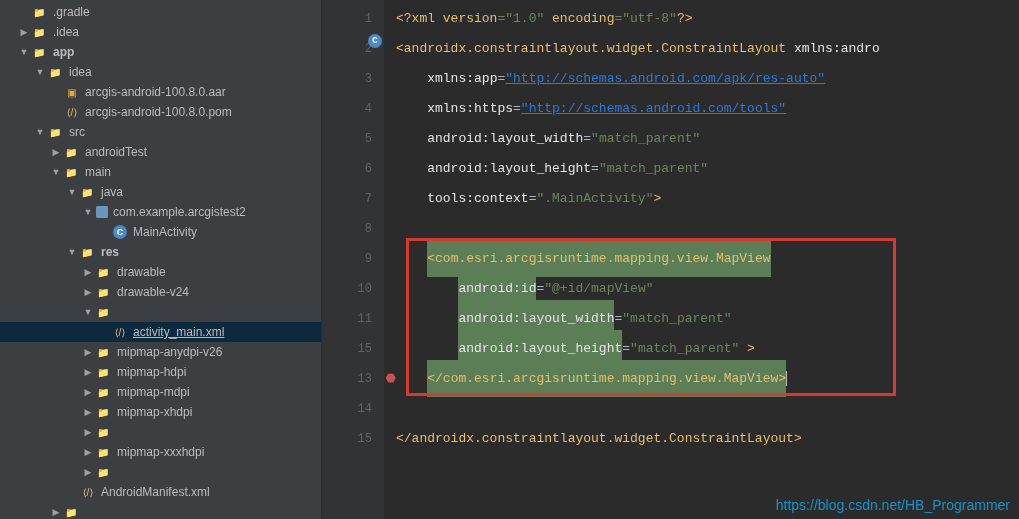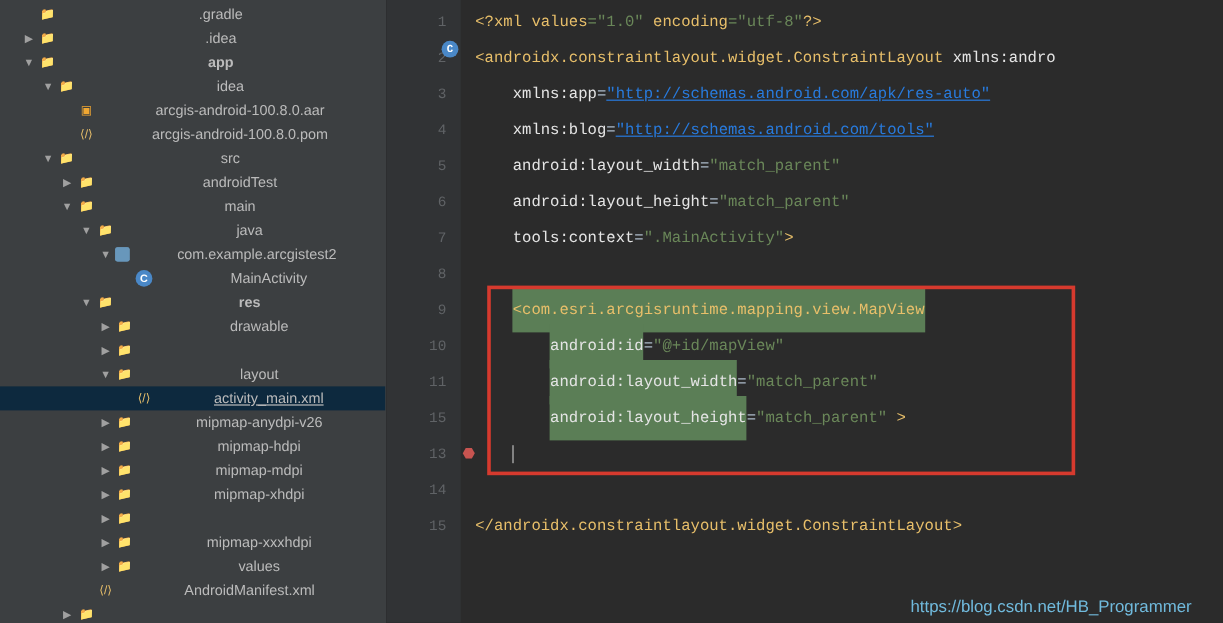--- a/index.html
+++ b/index.html
@@ -48,21 +48,21 @@
   .folder-gradle { color: #8a6d3b; }
   .module { color: #3e86a0; }
   .pkg { background: #6897bb; border-radius: 2px; width: 12px; height: 12px; }
   .xml-ic { color: #e8bf6a; }
   .c-ic {
     background: #4a88c7; color: #fff; border-radius: 50%;
     width: 14px; height: 14px; font-size: 9px; font-weight: bold;
     display: inline-flex; align-items: center; justify-content: center;
   }
   .jar-ic { color: #f0a732; }
-  .label { flex: 1; text-align: center; }
+  .label { flex: 1; }
   .bold { font-weight: bold; }
   .underline { text-decoration: underline; }
 
   .editor {
     flex: 1;
     display: flex;
     background: #2b2b2b;
     position: relative;
   }
   .gutter {
@@ -109,22 +109,22 @@
   .red-box {
     position: absolute;
     border: 3px solid #d63a2e;
     pointer-events: none;
   }
   .cursor {
     border-right: 1px solid #bbbbbb;
   }
   .watermark {
     position: absolute;
-    bottom: 6px; right: 26px;
-    color: #7dd3fc;
+    bottom: 6px; right: 9px;
+    color: #0ea5e9;
     font-family: -apple-system, 'Segoe UI', sans-serif;
     font-size: 14px;
     opacity: 0.85;
     pointer-events: none;
   }
   .err-dot{
     position:absolute;right:-12px;color:#c75450;font-size:12px;
   }
 </style>
 </head>
@@ -249,30 +249,30 @@
       <span class="label">drawable</span>
     </div>
     <div class="node">
       <span class="indent"></span>
       <span class="indent"></span>
       <span class="indent"></span>
       <span class="indent"></span>
       <span class="indent"></span>
       <span class="arrow">▶</span>
       <span class="icon folder">📁</span>
-    </div>
-    <div class="node">
-      <span class="indent"></span>
-      <span class="indent"></span>
-      <span class="indent"></span>
-      <span class="indent"></span>
-      <span class="indent"></span>
-      <span class="arrow">▼</span>
-      <span class="icon folder">📁</span>
-      <span class="label">layout</span>
+      <span class="label">drawable-v24</span>
+    </div>
+    <div class="node">
+      <span class="indent"></span>
+      <span class="indent"></span>
+      <span class="indent"></span>
+      <span class="indent"></span>
+      <span class="indent"></span>
+      <span class="arrow">▼</span>
+      <span class="icon folder">📁</span>
     </div>
     <div class="node sel">
       <span class="indent"></span>
       <span class="indent"></span>
       <span class="indent"></span>
       <span class="indent"></span>
       <span class="indent"></span>
       <span class="indent"></span>
       <span class="arrow"></span>
       <span class="icon xml-ic">⟨/⟩</span>
@@ -338,21 +338,20 @@
       <span class="label">mipmap-xxxhdpi</span>
     </div>
     <div class="node">
       <span class="indent"></span>
       <span class="indent"></span>
       <span class="indent"></span>
       <span class="indent"></span>
       <span class="indent"></span>
       <span class="arrow">▶</span>
       <span class="icon folder">📁</span>
-      <span class="label">values</span>
     </div>
     <div class="node">
       <span class="indent"></span>
       <span class="indent"></span>
       <span class="indent"></span>
       <span class="indent"></span>
       <span class="arrow"></span>
       <span class="icon xml-ic">⟨/⟩</span>
       <span class="label">AndroidManifest.xml</span>
     </div>
@@ -381,33 +380,33 @@
       <div>8</div>
       <div>9</div>
       <div>10</div>
       <div>11</div>
       <div>15</div>
       <div>13</div>
       <div>14</div>
       <div>15</div>
     </div>
   <div class="code">
-    <div class="line"><span class="tag">&lt;?</span><span class="tag">xml values</span><span class="val">="1.0"</span><span class="tag"> encoding</span><span class="val">="utf-8"</span><span class="tag">?&gt;</span></div>
+    <div class="line"><span class="tag">&lt;?</span><span class="tag">xml version</span><span class="val">="1.0"</span><span class="tag"> encoding</span><span class="val">="utf-8"</span><span class="tag">?&gt;</span></div>
     <div class="line"><span class="tag">&lt;</span><span class="tag">androidx.constraintlayout.widget.ConstraintLayout </span><span class="attr">xmlns:</span><span class="ns">andro</span></div>
     <div class="line">    <span class="attr">xmlns:</span><span class="ns">app</span><span class="punc">=</span><span class="val-link">"http://schemas.android.com/apk/res-auto"</span></div>
-    <div class="line">    <span class="attr">xmlns:</span><span class="ns">blog</span><span class="punc">=</span><span class="val-link">"http://schemas.android.com/tools"</span></div>
+    <div class="line">    <span class="attr">xmlns:</span><span class="ns">https</span><span class="punc">=</span><span class="val-link">"http://schemas.android.com/tools"</span></div>
     <div class="line">    <span class="ns">android:</span><span class="attr">layout_width</span><span class="punc">=</span><span class="val">"match_parent"</span></div>
     <div class="line">    <span class="ns">android:</span><span class="attr">layout_height</span><span class="punc">=</span><span class="val">"match_parent"</span></div>
     <div class="line">    <span class="ns">tools:</span><span class="attr">context</span><span class="punc">=</span><span class="val">".MainActivity"</span><span class="tag">&gt;</span></div>
     <div class="line"></div>
     <div class="line">    <span class="hl"><span class="tag">&lt;</span><span class="tag">com.esri.arcgisruntime.mapping.view.MapView</span></span></div>
     <div class="line">        <span class="hl"><span class="ns">android:</span><span class="attr">id</span></span><span class="punc">=</span><span class="val">"@+id/mapView"</span></div>
     <div class="line">        <span class="hl"><span class="ns">android:</span><span class="attr">layout_width</span></span><span class="punc">=</span><span class="val">"match_parent"</span></div>
     <div class="line">        <span class="hl"><span class="ns">android:</span><span class="attr">layout_height</span></span><span class="punc">=</span><span class="val">"match_parent"</span><span class="tag"> &gt;</span></div>
-    <div class="line">    <span class="cursor"></span></div>
+    <div class="line">    <span class="hl"><span class="tag">&lt;/</span><span class="tag">com.esri.arcgisruntime.mapping.view.MapView</span><span class="tag">&gt;</span></span><span class="cursor"></span></div>
     <div class="line"></div>
     <div class="line"><span class="tag">&lt;/</span><span class="tag">androidx.constraintlayout.widget.ConstraintLayout</span><span class="tag">&gt;</span></div>
 
     <div class="red-box" style="left:22px;top:238px;width:490px;height:158px"></div>
   </div>
 </div>
 
 <div class="watermark">https://blog.csdn.net/HB_Programmer</div>
 
 </body></html>

